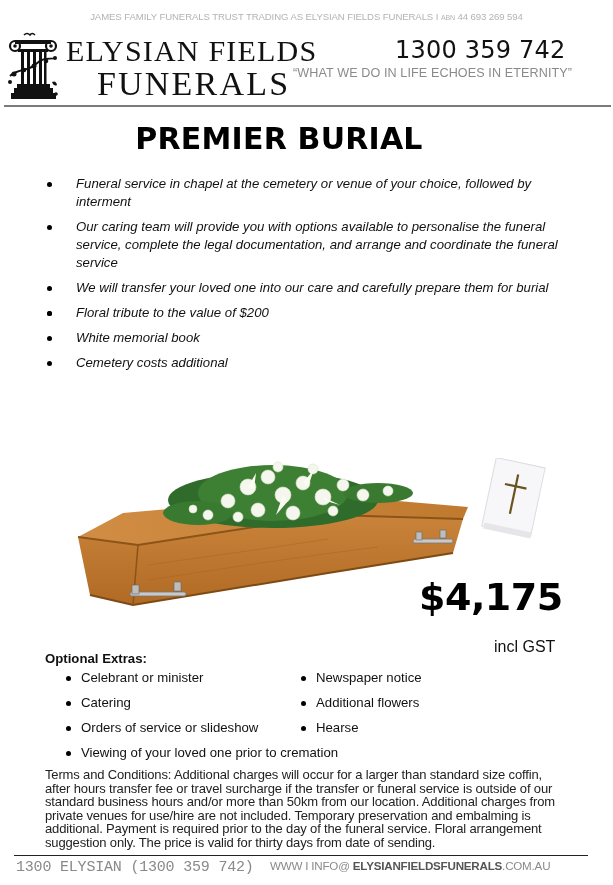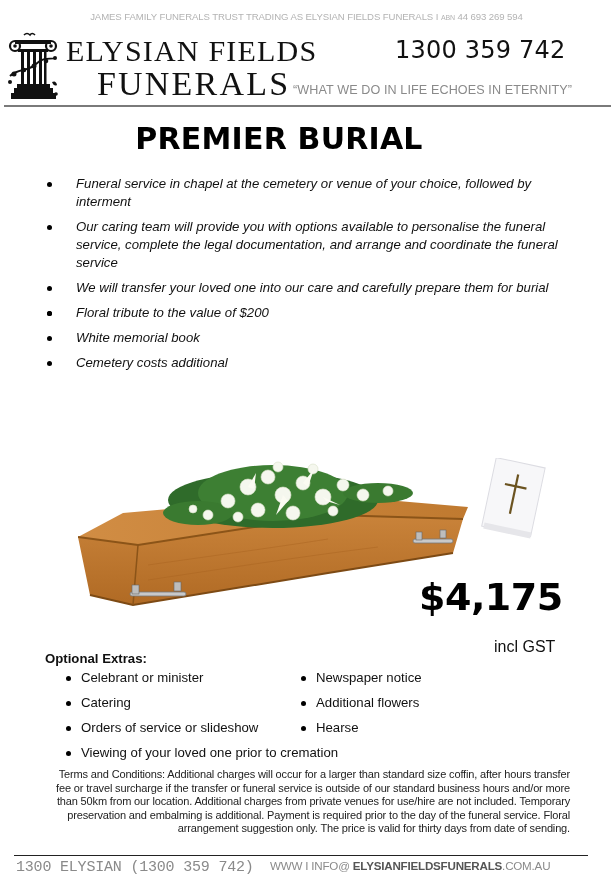--- a/index.html
+++ b/index.html
@@ -24,21 +24,21 @@
       position: absolute; left: 97px; top: 67px;
       font-family: "Liberation Serif", serif; font-size: 34px; letter-spacing: 2.2px; color: #111;
       line-height: 1;
     }
     .phone {
       position: absolute; left: 395px; top: 38px;
       font-family: "DejaVu Sans", sans-serif; font-size: 24px; color: #111; letter-spacing: 0.2px;
       line-height: 1;
     }
     .tagline {
-      position: absolute; left: 293px; top: 83px;
+      position: absolute; left: 293px; top: 66px;
       font-family: "Liberation Sans", sans-serif; font-size: 12.6px; color: #8a8a8a; letter-spacing: 0.1px;
     }
     .header-rule {
       position: absolute; left: 4px; top: 105px; width: 607px; height: 2px; background: #7a7a7a;
     }
 
     .title {
       position: absolute; left: 0; top: 121px; width: 558px; text-align: center;
       font-family: "DejaVu Sans", sans-serif; font-weight: bold; font-size: 30px; color: #000;
       letter-spacing: 0.2px;
@@ -76,23 +76,22 @@
       font-family: "Liberation Sans", sans-serif; color: #111; margin-bottom: 7px; white-space: nowrap;
     }
     .extras li .bullet {
       position: absolute; left: 3px; top: 7px; width: 5px; height: 5px; border-radius: 50%; background: #000;
     }
     .extras-left { left: 63px; top: 669px; }
     .extras-right { left: 298px; top: 669px; }
 
     .terms {
       position: absolute; left: 45px; top: 768px; width: 525px;
-      font-family: "Liberation Sans", sans-serif; font-size: 11px; line-height: 13.6px; color: #222;
+      font-family: "Liberation Sans", sans-serif; font-size: 13px; line-height: 13.6px; color: #222;
       letter-spacing: -0.15px;
-      text-align: right;
     }
 
     .footer-rule { position: absolute; left: 14px; top: 855px; width: 574px; height: 1px; background: #222; }
     .footer-left {
       position: absolute; left: 16px; top: 859px;
       font-family: Liberation Mono, monospace; font-size: 15px; color: #8a8a8a; letter-spacing: -0.2px;
     }
     .footer-right {
       position: absolute; left: 270px; top: 859px;
       font-family: "Liberation Sans", sans-serif; font-size: 11.6px; color: #8a8a8a; letter-spacing: -0.2px;

